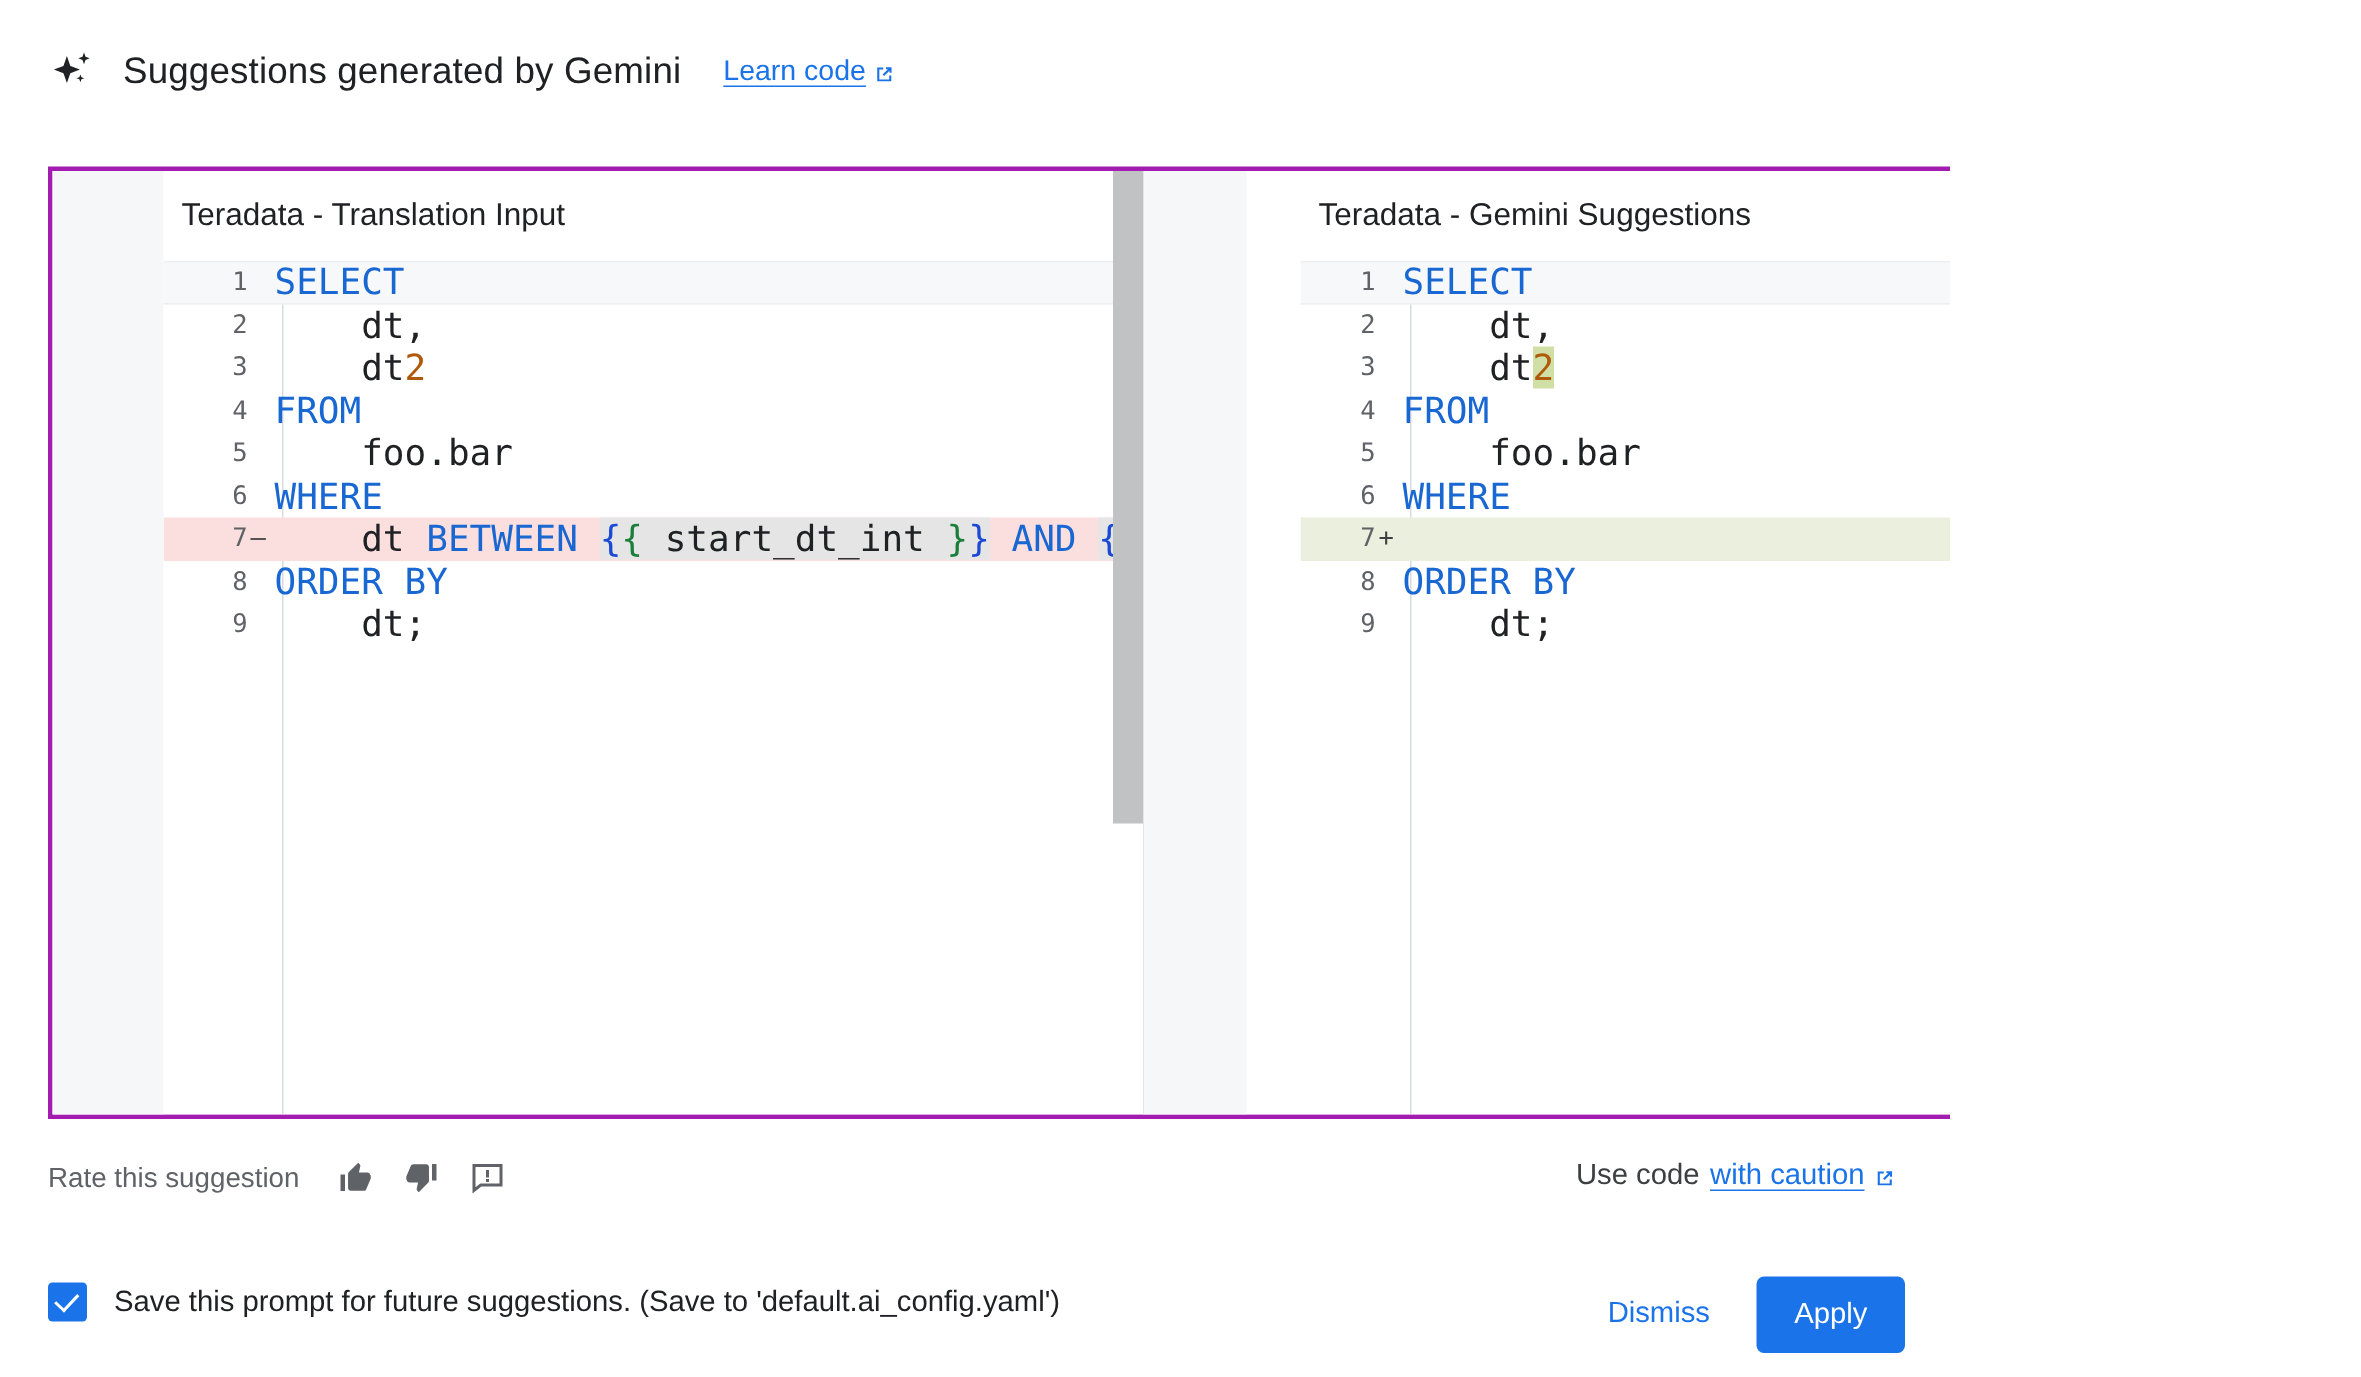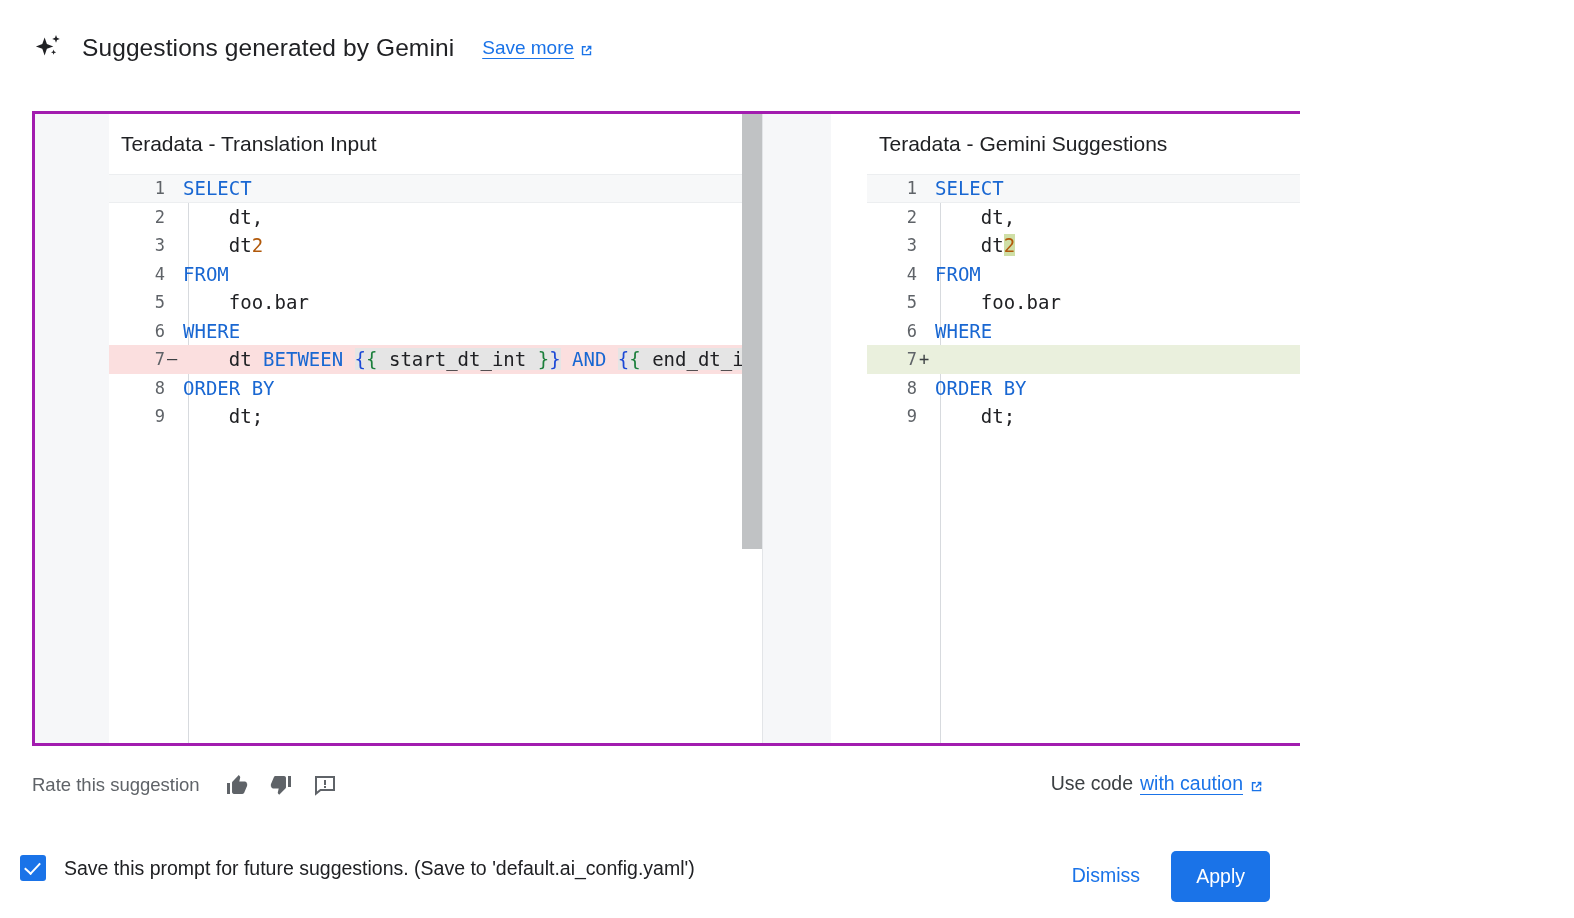--- a/index.html
+++ b/index.html
@@ -38,21 +38,21 @@
   
   .rows { position: absolute; left: 0; top: 60px; right: 0; }
   .row { position: relative; height: 28.5px; }
   .row .num { position: absolute; left: 0; width: 56px; text-align: right;
               font-family: "DejaVu Sans Mono", monospace; font-size: 17px; color: #5f6368;
               line-height: 28.5px; }
   .row .mark { position: absolute; left: 58px; width: 14px; text-align: left;
                font-family: "DejaVu Sans Mono", monospace; font-size: 17px; color: #3c4043;
                line-height: 28.5px; }
   .row .txt { position: absolute; left: 74px; right: 0; line-height: 28.5px;
-              font-family: "DejaVu Sans Mono", monospace; font-size: 19px; color: #202124;
+              font-family: "DejaVu Sans Mono", monospace; font-size: 24px; color: #202124;
               white-space: pre; }
   .pane.right .row .num { width: 50px; }
   .pane.right .row .mark { left: 52px; }
   .pane.right .row .txt { left: 68px; }
 
   
   .rowbg { position: absolute; left: 0; right: 0; top: 0; bottom: 0; }
   .rowbg.cur  { background: #f7f8f9; border-top: 1px solid #eceef0; border-bottom: 1px solid #eceef0; }
   .rowbg.del  { background: #fbdfdf; }
   .rowbg.add  { background: #eaf0dd; }
@@ -84,21 +84,21 @@
             align-items: center; justify-content: center; }
   .ic-btn svg { width: 24px; height: 24px; }
 
   .caution { position: absolute; right: 36px; top: 772px; display: flex; align-items: center;
              font-size: 19.5px; color: #3c4043; white-space: nowrap; }
   .caution .lnk { color: #1a73e8; text-decoration: underline; text-underline-offset: 4px;
                   margin-left: 7px; display: flex; align-items: center; gap: 6px; cursor: pointer; }
 
   
   .footer { position: absolute; left: 0; right: 0; top: 843px; height: 62px; }
-  .save { position: absolute; left: 20px; top: 12px; display: flex; align-items: center; justify-content: center; }
+  .save { position: absolute; left: 32px; top: 12px; display: flex; align-items: center; justify-content: center; }
   .cbx { width: 26px; height: 26px; border-radius: 3px; background: #1a73e8; position: relative;
          flex: 0 0 auto; cursor: pointer; }
   .cbx::after { content: ""; position: absolute; left: 8px; top: 4px; width: 7px; height: 13px;
                 border: solid #fff; border-width: 0 2.8px 2.8px 0; transform: rotate(43deg); }
   .save-label { margin-left: 18px; font-size: 19.5px; color: #202124; white-space: nowrap; }
 
   .dismiss { position: absolute; right: 148px; top: 13px; font-size: 19.5px; color: #1a73e8;
              padding: 8px 12px; cursor: pointer; white-space: nowrap; }
   .apply { position: absolute; right: 30px; top: 8px; background: #1a73e8; color: #fff;
            font-size: 19.5px; padding: 14px 25px; border-radius: 5px; border: 0; cursor: pointer;
@@ -112,21 +112,21 @@
   <div class="hdr">
     <span class="spark">
       <svg viewBox="0 0 34 34" width="34" height="34" aria-hidden="true">
         <path d="M12.6 6.4 L14.9 13.0 L21.3 15.4 L14.9 17.8 L12.6 24.4 L10.3 17.8 L3.9 15.4 L10.3 13.0 Z" fill="#202124"></path>
         <path d="M24.0 4.0 L25.0 6.8 L27.8 7.9 L25.0 9.0 L24.0 11.8 L23.0 9.0 L20.2 7.9 L23.0 6.8 Z" fill="#202124"></path>
         <path d="M21.6 18.6 L22.3 20.5 L24.2 21.2 L22.3 21.9 L21.6 23.8 L20.9 21.9 L19.0 21.2 L20.9 20.5 Z" fill="#202124"></path>
       </svg>
     </span>
     <span class="hdr-title">Suggestions generated by Gemini</span>
     <span class="learn">
-      <span>Save more</span>
+      <span>Learn code</span>
       <span class="ext">
         <svg viewBox="0 0 16 16" width="15" height="15" aria-hidden="true">
           <path d="M3 3.2h4.3v1.5H4.5v7h7V8.9H13V13H3z" fill="#1a73e8"></path>
           <path d="M9.2 3h4v4h-1.5V5.5L7.9 9.3 6.8 8.2l3.8-3.7H9.2z" fill="#1a73e8"></path>
         </svg>
       </span>
     </span>
   </div>
 
   <div class="diffbox">

